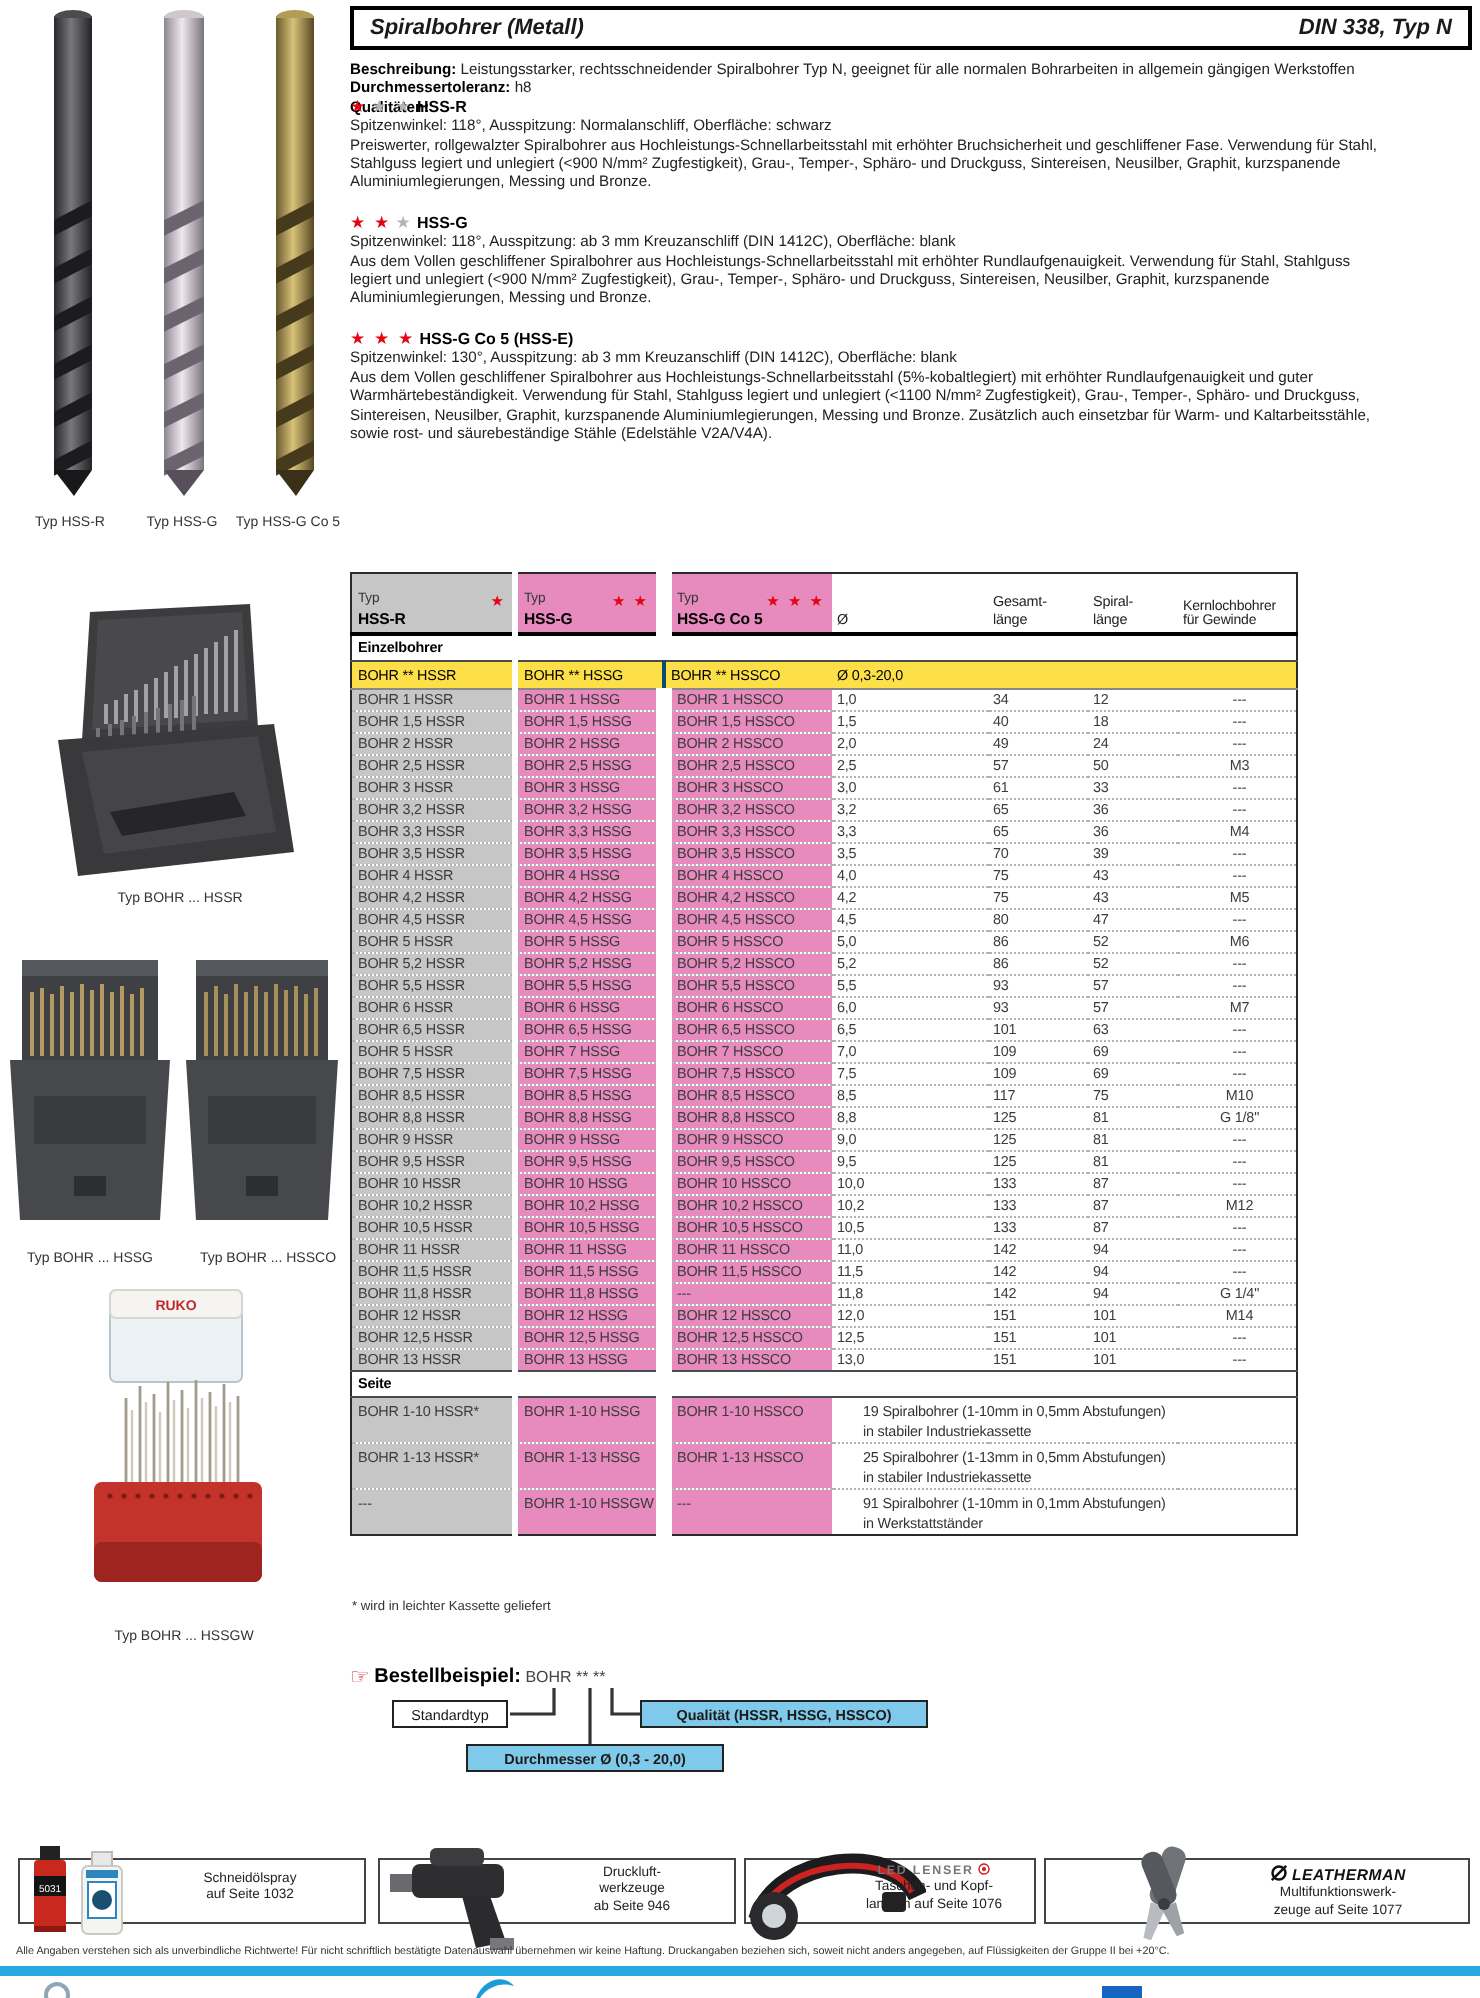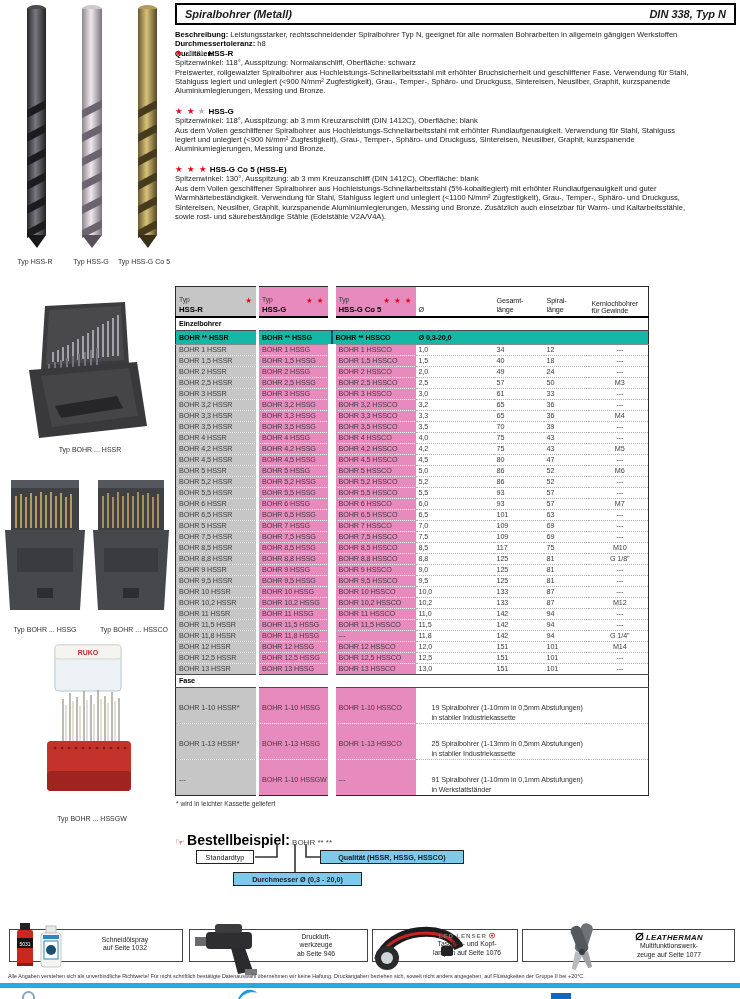--- a/index.html
+++ b/index.html
@@ -33,30 +33,30 @@
     font-weight:normal;padding-bottom:2px;color:#222;}
   .th-top{display:flex;justify-content:space-between;align-items:flex-start;padding-right:3px;font-size:6.8px;color:#333;}
   .th-stars{color:#e30613;font-size:7.5px;letter-spacing:1px;}
   .th-name{font-weight:bold;font-size:7.8px;color:#000;}
   .cd{padding-left:42px;}
   .cg,.cs{padding-left:6px;}
   .ck{text-align:center;padding-left:0;}
   .ck-h{font-size:7px;}
   tr.section td{background:#fff;font-weight:bold;color:#000;height:12px;line-height:12px;
      border-top:1.5px solid #4a4a4a;border-bottom:1px solid #4a4a4a;}
-  tr.range td{background:#14b8a6;font-weight:bold;color:#000;height:13px;line-height:13px;border-bottom:1.8px solid #888;}
-  tr.setrow td{height:23px;vertical-align:top;padding-top:15px;line-height:10px;}
+  tr.range td{background:#fde047;font-weight:normal;color:#000;height:13px;line-height:13px;border-bottom:1.8px solid #888;}
+  tr.setrow td{height:23px;vertical-align:top;padding-top:2px;line-height:10px;}
   td.set-d{padding-left:16px;color:#333;margin-left:12px;}
 
   .footnote{position:absolute;left:176px;top:800px;font-size:6.6px;color:#333;}
 
   
   .order-head{position:absolute;left:175px;top:832px;font-size:8px;color:#333;}
   .order-head .hand{color:#cc2229;font-size:11px;vertical-align:-1px;}
-  .order-head b{color:#000;font-size:14px;}
+  .order-head b{color:#000;font-size:10px;}
   .order-lines{position:absolute;left:175px;top:842px;pointer-events:none;}
   .obox{position:absolute;box-sizing:border-box;border:1px solid #222;font-size:7.2px;
     display:flex;align-items:center;justify-content:center;height:14px;background:#fff;text-align:right;}
   .obox.blue{background:#7fc9ea;font-weight:bold;}
   .obox1{left:196px;top:850px;width:58px;}
   .obox2{left:320px;top:850px;width:144px;}
   .obox3{left:233px;top:872px;width:129px;}
 
   
   .imglabel{position:absolute;font-size:7px;color:#333;text-align:center;}
@@ -421,20 +421,29 @@
         <tr>
           <td class="bg1">BOHR 10,2 HSSR</td>
           <td class="bg2">BOHR 10,2 HSSG</td>
           <td class="bg3">BOHR 10,2 HSSCO</td>
           <td class="cd">10,2</td>
           <td class="cg">133</td>
           <td class="cs">87</td>
           <td class="ck">M12</td>
         </tr>
 
+        <tr>
+          <td class="bg1">BOHR 10,5 HSSR</td>
+          <td class="bg2">BOHR 10,5 HSSG</td>
+          <td class="bg3">BOHR 10,5 HSSCO</td>
+          <td class="cd">10,5</td>
+          <td class="cg">133</td>
+          <td class="cs">87</td>
+          <td class="ck">---</td>
+        </tr>
 
         <tr>
           <td class="bg1">BOHR 11 HSSR</td>
           <td class="bg2">BOHR 11 HSSG</td>
           <td class="bg3">BOHR 11 HSSCO</td>
           <td class="cd">11,0</td>
           <td class="cg">142</td>
           <td class="cs">94</td>
           <td class="ck">---</td>
         </tr>
@@ -483,21 +492,21 @@
           <td class="bg1">BOHR 13 HSSR</td>
           <td class="bg2">BOHR 13 HSSG</td>
           <td class="bg3">BOHR 13 HSSCO</td>
           <td class="cd">13,0</td>
           <td class="cg">151</td>
           <td class="cs">101</td>
           <td class="ck">---</td>
         </tr>
 
       <tr class="section">
-        <td colspan="7">Fase</td>
+        <td colspan="7">Seite</td>
       </tr>
 
         <tr class="setrow">
           <td class="bg1">BOHR 1-10 HSSR*</td>
           <td class="bg2">BOHR 1-10 HSSG</td>
           <td class="bg3">BOHR 1-10 HSSCO</td>
           <td class="set-d" colspan="4">
             <div>19 Spiralbohrer (1-10mm in 0,5mm Abstufungen)</div>
             <div>in stabiler Industriekassette</div>
           </td>

